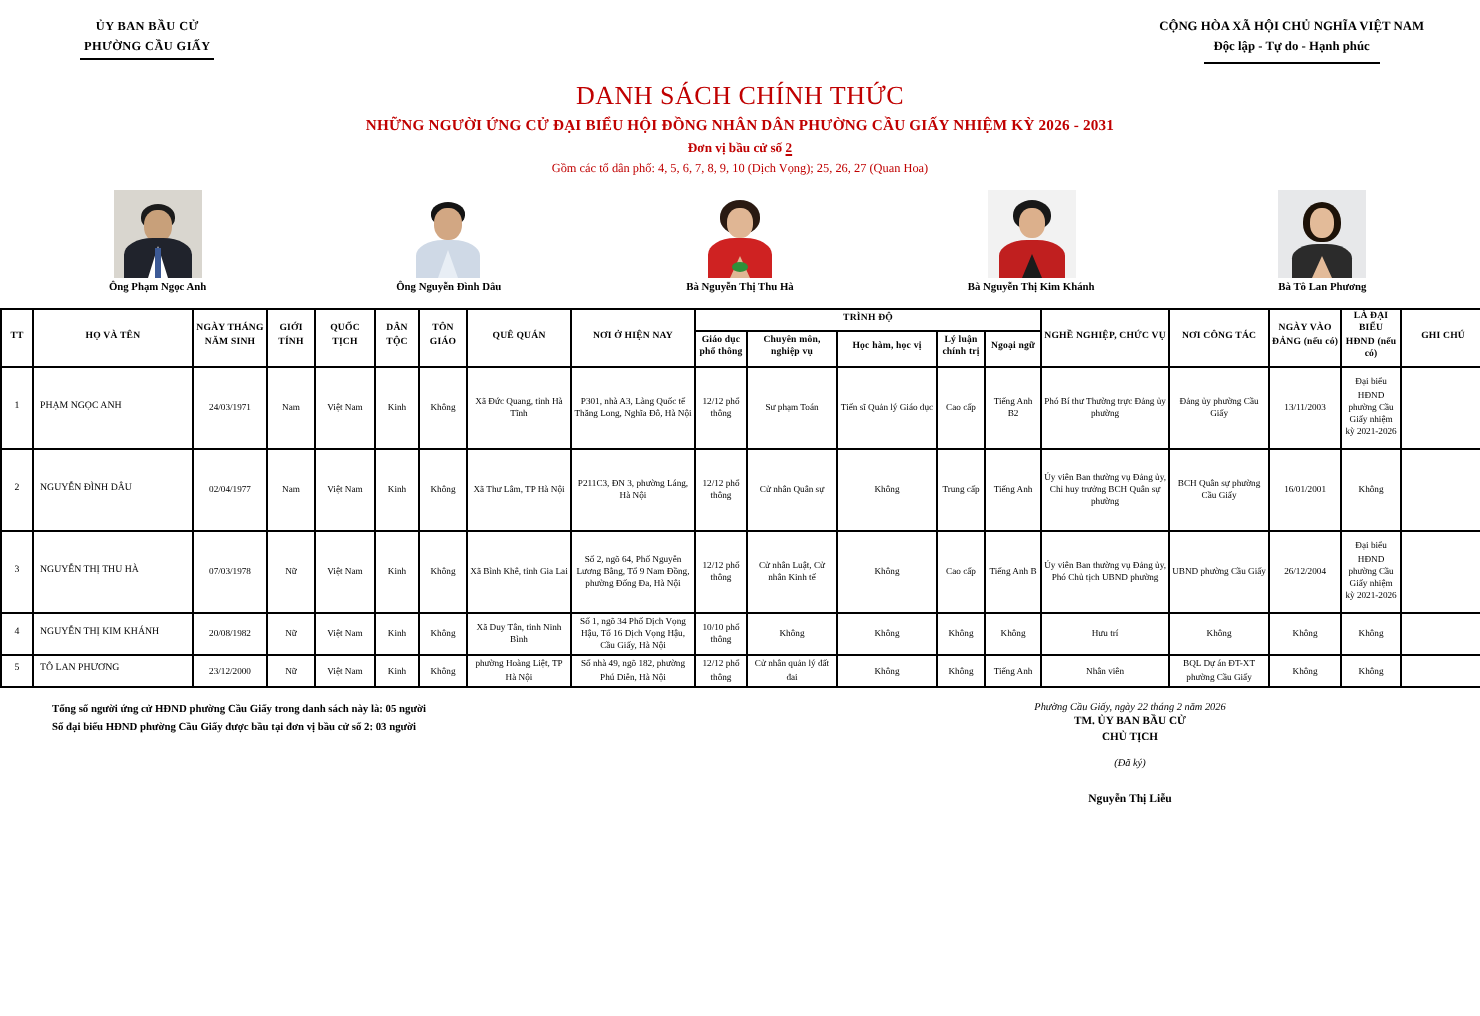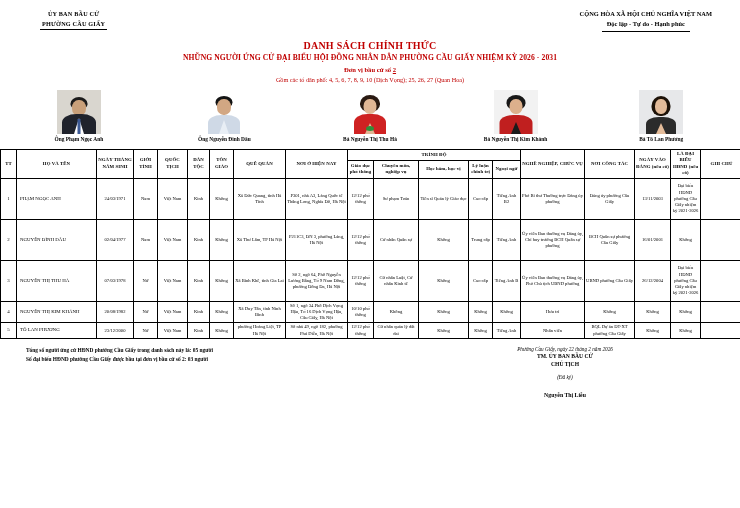--- a/index.html
+++ b/index.html
@@ -19,21 +19,21 @@
     justify-content: space-between;
     padding: 9px 28px 0 40px;
   }
   .org-block { text-align: center; font-size: 6.2px; font-weight: bold; letter-spacing: .2px; line-height: 1.55; }
   .org-block .line2 { display: inline-block; border-bottom: .7px solid #000; padding: 0 2px 1px 2px; }
   .nation-block { text-align: center; font-size: 6.4px; font-weight: bold; line-height: 1.6; }
   .nation-block .motto { display: inline-block; border-bottom: .7px solid #000; padding: 0 5px 1px 5px; }
 
   
   .title-wrap { text-align: center; margin-top: 8px; color: #c00000; }
-  .t1 { font-size: 10px; font-weight: bold; letter-spacing: .25px; }
+  .t1 { font-size: 13px; font-weight: normal; letter-spacing: .25px; }
   .t2 { font-size: 7.6px; font-weight: bold; margin-top: 2.5px; letter-spacing: .1px; }
   .t3 { font-size: 6.6px; font-weight: bold; margin-top: 3.5px; }
   .t3 u { text-decoration: underline; }
   .t4 { font-size: 6.2px; margin-top: 3px; font-weight: normal; }
 
   
   .photos { display: flex; margin-top: 7px; padding: 0 6px; }
   .photo-cell { flex: 1; display: flex; flex-direction: column; align-items: center; }
   .frame { width: 44px; height: 44px; overflow: hidden; position: relative; background: #efefef; }
   .cap { font-size: 5.4px; font-weight: bold; margin-top: 2.5px; }

